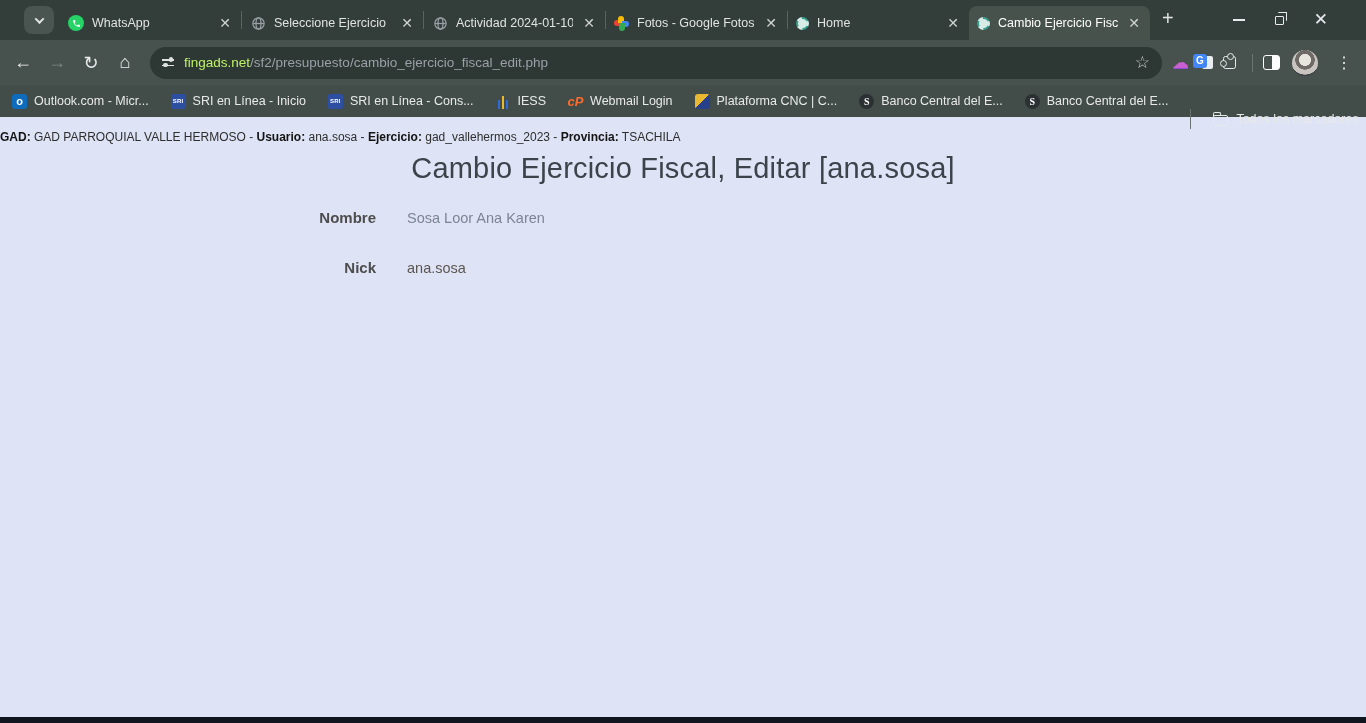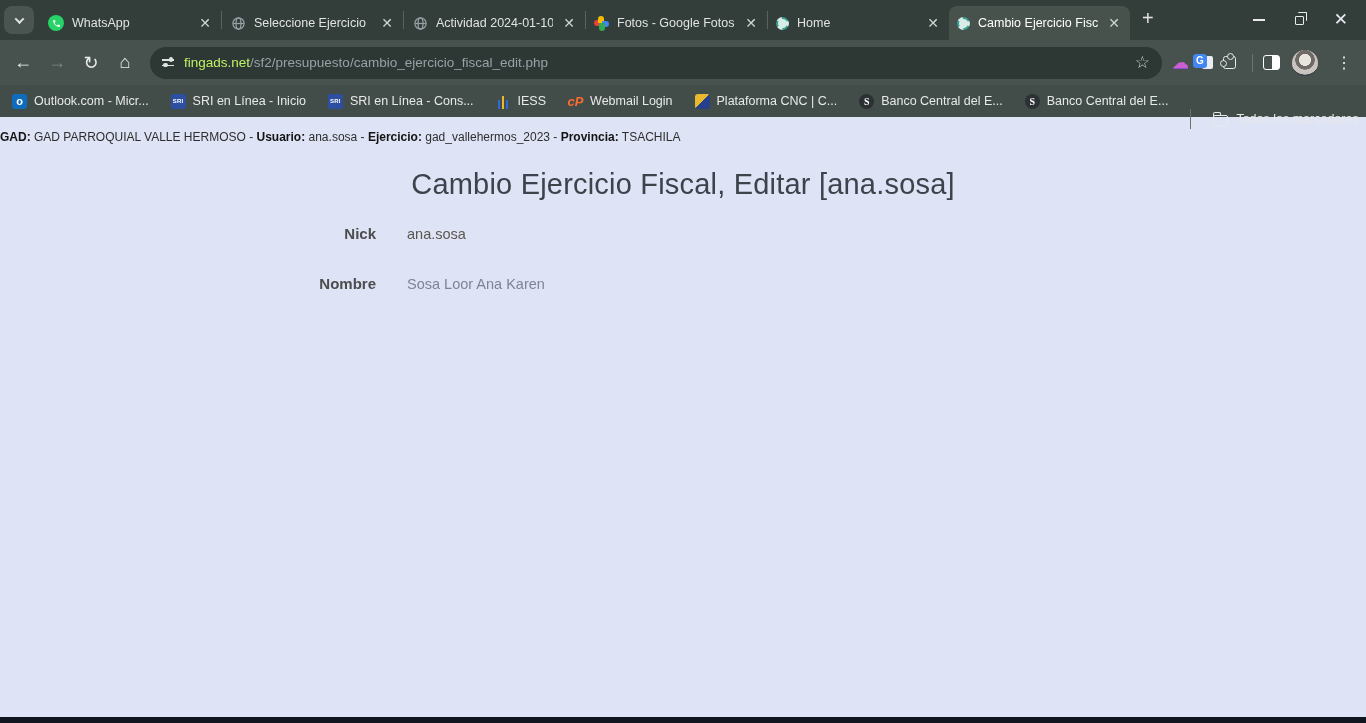--- a/index.html
+++ b/index.html
@@ -1,20 +1,20 @@
 <!DOCTYPE html>
 <html><head>
 <meta charset="utf-8">
 <style>
   * { margin:0; padding:0; box-sizing:border-box; }
   html,body { width:1366px; height:723px; overflow:hidden; font-family:"Liberation Sans", sans-serif; }
   body { background:#dee3f5; }
 
   
-  .tab-strip { height:40px; background:#333d3a; display:flex; align-items:flex-end; padding:0 0; }
+  .tab-strip { height:40px; background:#333d3a; display:flex; align-items:flex-end; padding:0 20px; }
   .tab-search { width:30px; height:28px; margin:6px 6px 6px 4px; background:#4a5450; border-radius:8px;
                 display:flex; align-items:center; justify-content:center; align-self:center; cursor:pointer; }
   .chev { width:7px; height:7px; border-right:2px solid #dfe3e1; border-bottom:2px solid #dfe3e1; transform:rotate(45deg) translate(-1px,-1px); }
   .tab { width:181px; height:34px; display:flex; align-items:center; padding:0 8px; gap:8px; color:#dfe3e1;
          font-size:12.5px; border-radius:8px 8px 0 0; cursor:pointer; }
   .tab.active { background:#47524d; color:#ffffff; }
   .tab-label { flex:1; white-space:nowrap; overflow:hidden; }
   .tab-close { font-size:14px; color:#cfd4d2; padding:0 2px; border-radius:50%; cursor:pointer; }
   .tab-sep { width:1px; height:18px; background:#5a6360; align-self:center; }
   .new-tab { color:#dfe3e1; font-size:20px; padding:0 12px 4px 12px; align-self:center; cursor:pointer; }
@@ -85,21 +85,21 @@
   .fav-photos .p1 { left:0; top:4px; width:7.5px; height:6px; background:#EA4335; border-radius:6px 0 0 6px; }
   .fav-photos .p2 { left:4px; top:0; width:6px; height:7.5px; background:#FBBC04; border-radius:6px 6px 0 0; }
   .fav-photos .p3 { right:0; top:5px; width:7.5px; height:6px; background:#4285F4; border-radius:0 6px 6px 0; }
   .fav-photos .p4 { left:5px; bottom:0; width:6px; height:7.5px; background:#34A853; border-radius:0 0 6px 6px; }
   .fav-fingads { width:13px; height:13px; border:2.5px dashed #35a08e; border-radius:50%; background:#d7ebe7; }
 
   
   .page { height:600px; background:#dee3f5; padding-top:13px; overflow:hidden; }
   .context-bar { text-align:left; font-size:12px; color:#2e2e2e; }
   .context-bar b { color:#141414; }
-  .page-title { text-align:center; font-size:29px; color:#3c434b; margin-top:24px; font-weight:400; letter-spacing:.2px; }
+  .page-title { text-align:center; font-size:29px; color:#3c434b; margin-top:8px; font-weight:400; letter-spacing:.2px; }
 
   .form { margin-top:24px; }
   .frow { display:flex; align-items:center; margin-left:296px; margin-bottom:33px; }
   .flabel { width:80px; text-align:right; font-weight:bold; font-size:15px; color:#4d4d4d; flex:none; }
   .fctrl { margin-left:31px; width:552px; }
   .fvalue-dark { font-size:14.5px; color:#5c5650; }
   .fvalue-gray { font-size:14.5px; color:#7d8594; }
 
   .select-box { height:37px; background:#fff; border:1px solid #5ba3e0; border-radius:5px;
                 box-shadow:0 0 7px rgba(90,160,230,.75); display:flex; align-items:center; padding:0 13px;
@@ -276,27 +276,27 @@
 
 <div class="page">
 
   <div class="context-bar"><b>GAD:</b><span> GAD PARROQUIAL VALLE HERMOSO - </span><b>Usuario:</b><span> ana.sosa - </span><b>Ejercicio:</b><span> gad_vallehermos_2023 - </span><b>Provincia:</b><span> TSACHILA</span></div>
 
   <h1 class="page-title">Cambio Ejercicio Fiscal, Editar [ana.sosa]</h1>
 
   <div class="form">
 
     <div class="frow">
+      <span class="flabel">Nombre</span>
+      <span class="fctrl fvalue-gray">Sosa Loor Ana Karen</span>
+    </div>
+
+    <div class="frow">
       <span class="flabel">Nick</span>
       <span class="fctrl fvalue-dark">ana.sosa</span>
     </div>
 
-    <div class="frow">
-      <span class="flabel">Nombre</span>
-      <span class="fctrl fvalue-gray">Sosa Loor Ana Karen</span>
-    </div>
-
 
 
   </div>
 </div>
 
 <div class="bottom-strip"></div>
 
 </body></html>

